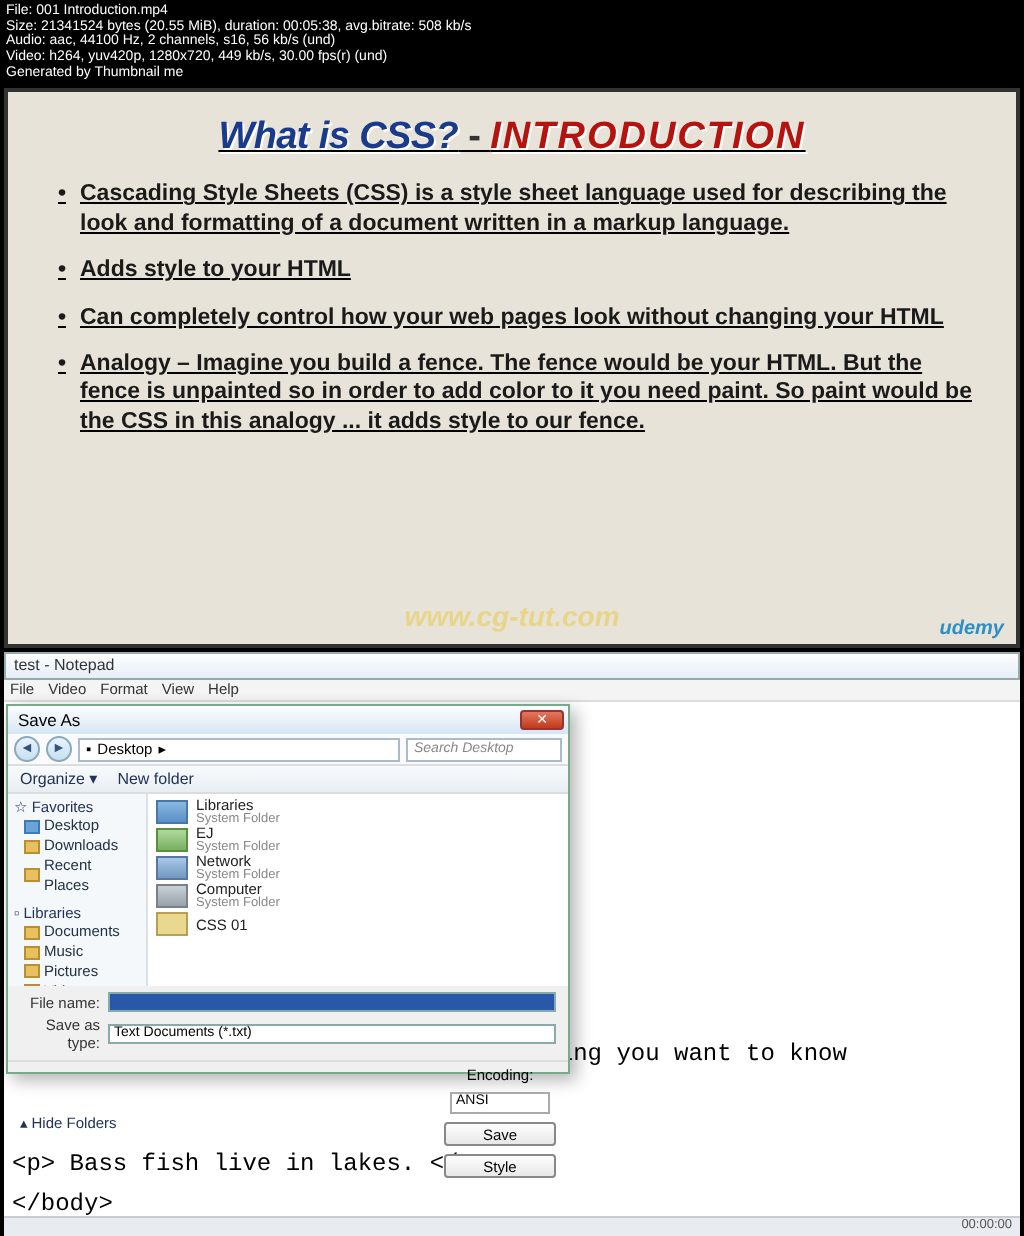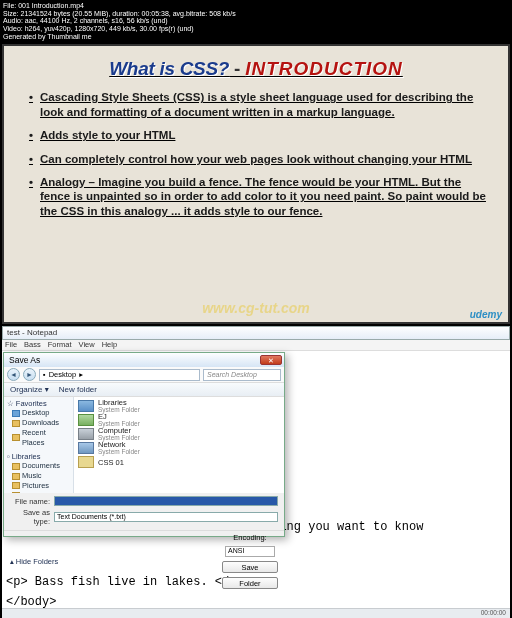--- a/index.html
+++ b/index.html
@@ -97,21 +97,21 @@
       </li>
   </ul>
   <div class="watermark">www.cg-tut.com</div>
   <div class="udemy">udemy</div>
 </div>
 
 <div class="notepad-area">
   <div class="np-title">test - Notepad</div>
   <div class="np-menu">
     <span>File</span>
-    <span>Bass</span>
+    <span>Video</span>
     <span>Format</span>
     <span>View</span>
     <span>Help</span>
   </div>
 
   <div class="code-text" style="top:194px; left:259px;">thing you want to know</div>
   <div class="code-text" style="top:249px;">&lt;p&gt; Bass fish live in lakes.    &lt;/p&gt;</div>
   <div class="code-text" style="top:269px;">&lt;/body&gt;</div>
 
   <div class="dialog">
@@ -176,30 +176,30 @@
             </span>
           </div>
         <div class="file-row">
             <span class="file-ic home"></span>
             <span class="file-txt">
               <span class="file-name">EJ</span>
               <span class="file-sub">System Folder</span>
             </span>
           </div>
         <div class="file-row">
+            <span class="file-ic net"></span>
+            <span class="file-txt">
+              <span class="file-name">Network</span>
+              <span class="file-sub">System Folder</span>
+            </span>
+          </div>
+        <div class="file-row">
             <span class="file-ic comp"></span>
             <span class="file-txt">
               <span class="file-name">Computer</span>
-              <span class="file-sub">System Folder</span>
-            </span>
-          </div>
-        <div class="file-row">
-            <span class="file-ic net"></span>
-            <span class="file-txt">
-              <span class="file-name">Network</span>
               <span class="file-sub">System Folder</span>
             </span>
           </div>
         <div class="file-row">
             <span class="file-ic"></span>
             <span class="file-txt">
               <span class="file-name">CSS 01</span>
             </span>
           </div>
       </div>
@@ -216,19 +216,19 @@
     </div>
     <div class="dlg-bottom">
       <span class="hide-folders">
           <span>▴</span>
           <span>Hide Folders</span>
         </span>
       <span class="dlg-btns">
         <span>Encoding:</span>
         <span class="enc-sel">ANSI</span>
         <span class="dlg-btn">Save</span>
-        <span class="dlg-btn">Folder</span>
+        <span class="dlg-btn">Style</span>
       </span>
     </div>
   </div>
 </div>
 
 <div class="status-bar">00:00:00</div>
 
 </body></html>

